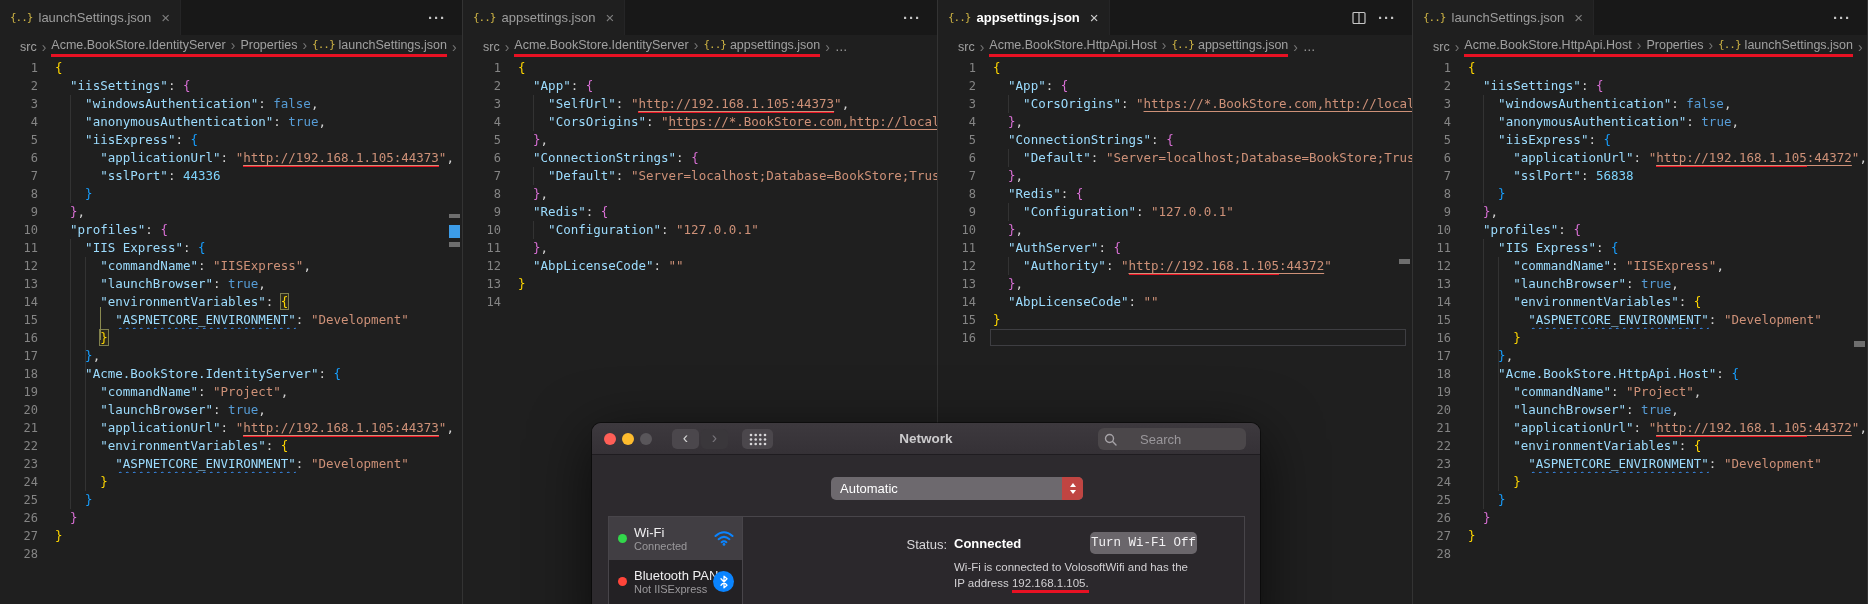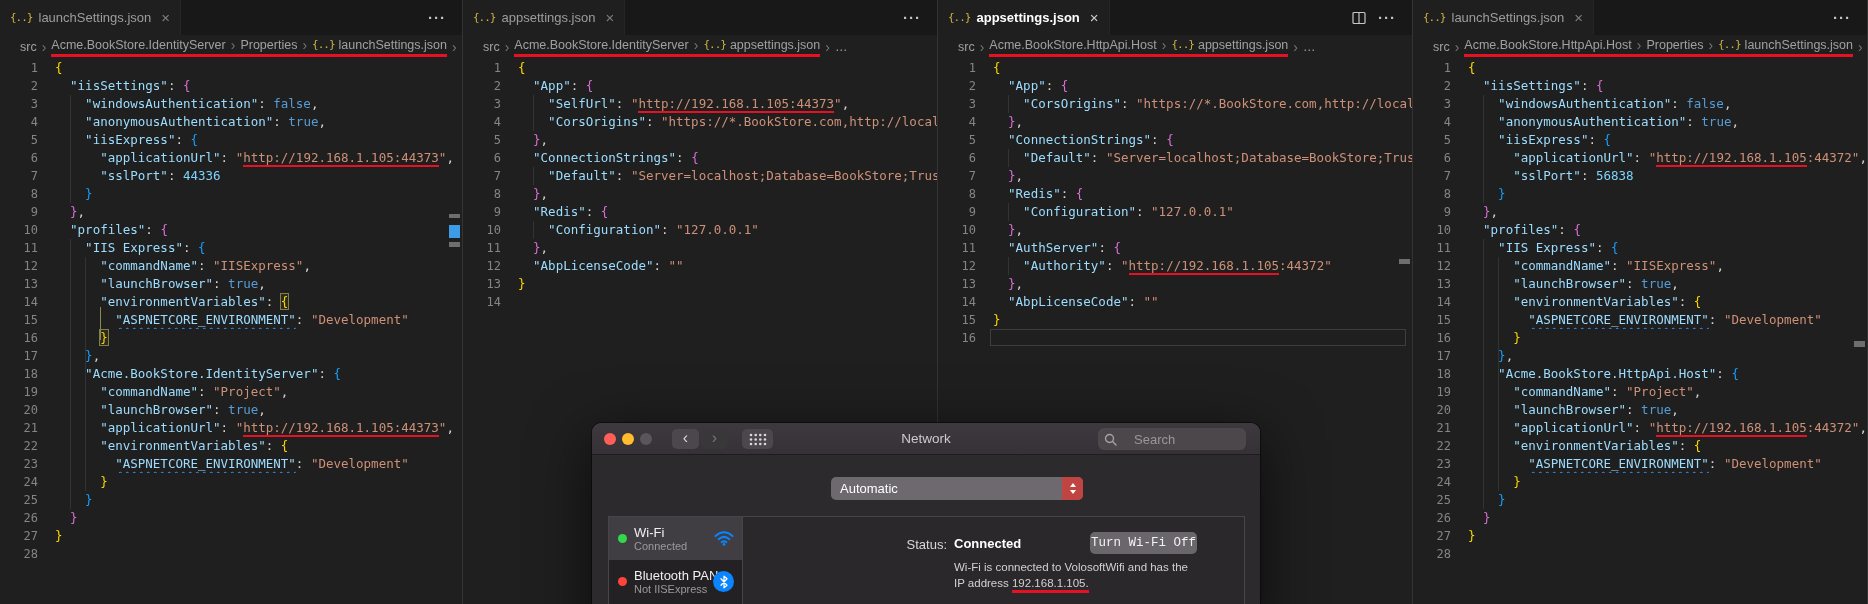--- a/index.html
+++ b/index.html
@@ -33,21 +33,21 @@
   .lnum{flex:none;width:38px;text-align:right;color:#858585;font-size:12px;user-select:none}
   .ltext{padding-left:17px}
   .t-p{color:#d4d4d4}
   .t-k{color:#9cdcfe}
   .t-s{color:#ce9178}
   .t-n{color:#7dd3fc}
   .t-b{color:#569cd6}
   .t-g{color:#ffd700}
   .t-m{color:#da70d6}
   .t-bl{color:#179fff}
-  .t-link{text-decoration-color:#ce9178;text-underline-offset:3px}
+  .t-link{text-decoration:underline;text-decoration-color:#ce9178;text-underline-offset:3px}
   .t-red{border-bottom:3px solid #e81123}
   .t-squiggle{text-decoration:underline;text-decoration-style:wavy;text-decoration-color:#3794ff;
     text-decoration-thickness:1px;text-underline-offset:3px}
   .t-boxed{outline:1px solid #80804d;background:rgba(255,215,0,.06)}
   .cursorline::after{content:'';position:absolute;left:52px;right:6px;top:0;bottom:1px;border:1px solid #3e3e42}
   .iguide{position:absolute;width:1px;background:#333}
   .bguide{position:absolute;width:1px;background:#8a8a50}
   .rmark{position:absolute;right:2px;width:11px;background:#6e6e6e;z-index:3}
   .rmark.blue{background:#3c9ce8}
   
@@ -60,23 +60,23 @@
   .tl.red{left:12px;background:#ff5f57}
   .tl.yellow{left:30px;background:#febc2e}
   .tl.gray{left:48px;background:#59565a}
   .navbtn{position:absolute;top:6px;width:27px;height:20px;border-radius:5px;background:#4b474c;
     color:#d5d5d5;font-size:16px;line-height:18px;text-align:center;cursor:pointer}
   .navbtn.back{left:80px}
   .navbtn.fwd{left:109px;background:#3a373b;color:#77747a}
   .gridbtn{position:absolute;left:150px;top:6px;width:31px;height:20px;border-radius:5px;background:#4b474c;
     display:flex;align-items:center;justify-content:center;cursor:pointer}
   .wtitle{position:absolute;left:0;right:0;top:0;height:32px;line-height:32px;text-align:center;
-    color:#cccbcd;font-size:13.5px;font-weight:400}
+    color:#cccbcd;font-size:13.5px;font-weight:700}
   .searchfield{position:absolute;right:14px;top:5px;width:148px;height:22px;border-radius:6px;background:#4b474a;
-    display:flex;align-items:center;gap:17px;padding-left:6px}
+    display:flex;align-items:center;gap:23px;padding-left:6px}
   .searchfield .ph{color:#9a979b;font-size:13px}
   .locrow{position:absolute;top:54px;left:0;width:100%;height:24px}
   .loclabel{position:absolute;left:0;width:229px;text-align:right;font-size:13px;color:#dddbde;line-height:23px}
   .dropdown{position:absolute;left:239px;width:252px;height:23px;background:#6d696e;border-radius:5px;cursor:pointer}
   .ddval{position:absolute;left:9px;line-height:23px;font-size:13px;color:#fff}
   .ddcap{position:absolute;right:0;top:0;bottom:0;width:21px;background:#c04542;border-radius:0 5px 5px 0;
     display:flex;flex-direction:column;align-items:center;justify-content:center;gap:3px}
   .ddup{width:0;height:0;border-left:3.5px solid transparent;border-right:3.5px solid transparent;border-bottom:4.5px solid #fff}
   .dddn{width:0;height:0;border-left:3.5px solid transparent;border-right:3.5px solid transparent;border-top:4.5px solid #fff}
   .netbox{position:absolute;left:16px;top:93px;width:637px;height:400px;border:1px solid #48454a;display:flex}

